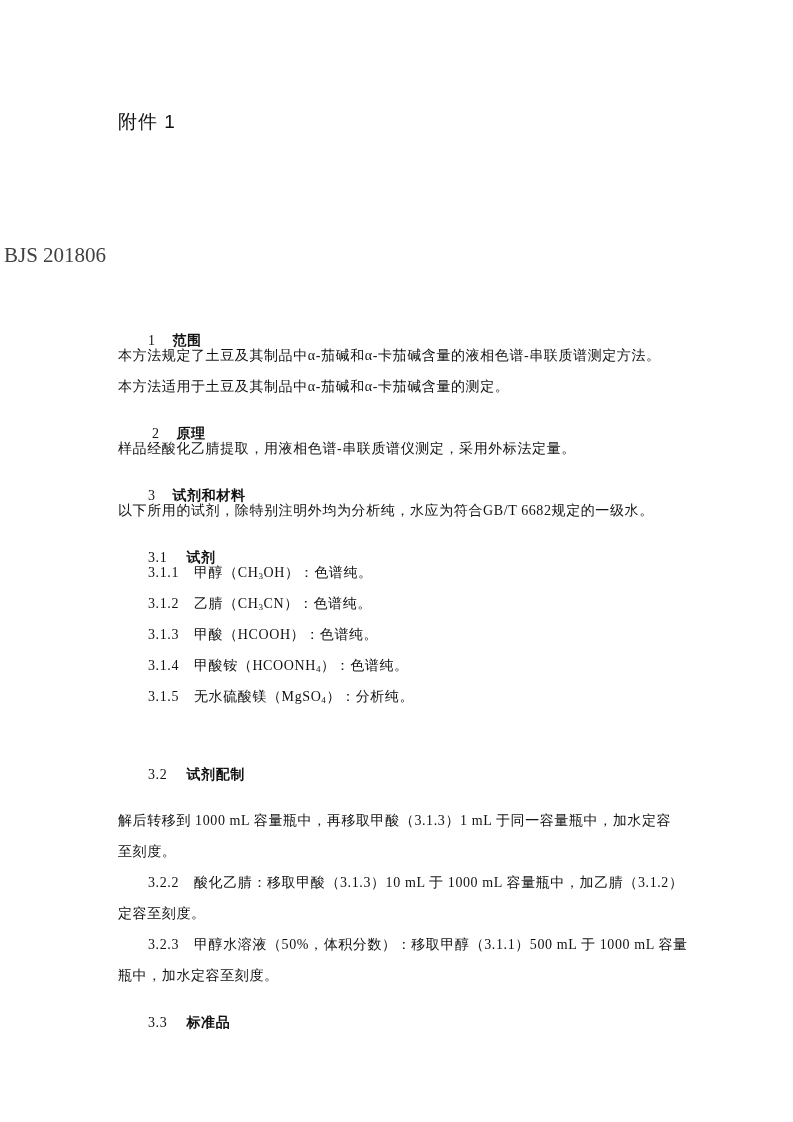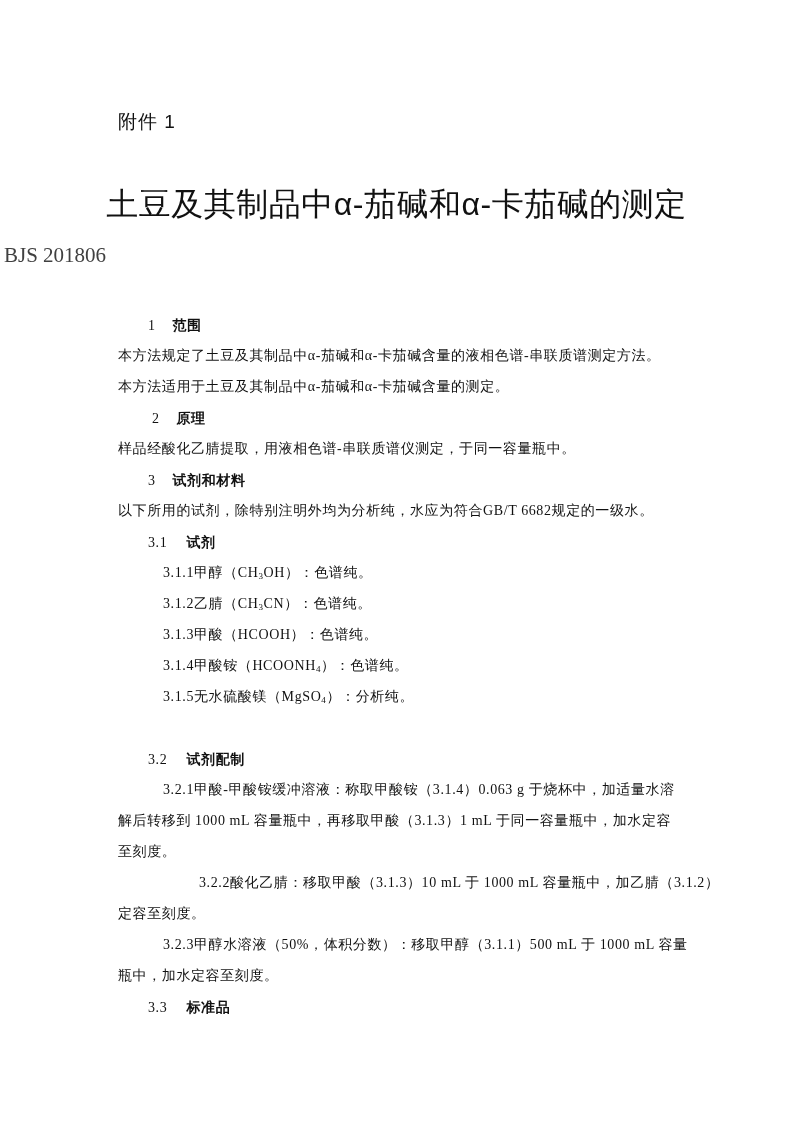--- a/index.html
+++ b/index.html
@@ -57,63 +57,63 @@
       position: absolute;
       font-size: 14px;
       line-height: 20px;
       white-space: nowrap;
       color: #111;
       letter-spacing: 0.6px;
     }
     .heading {
       font-family: "Liberation Sans", "DejaVu Sans", sans-serif;
       font-weight: bold;
+      margin-top: 15px;
     }
     .heading .num {
       font-family: "Liberation Serif", "DejaVu Serif", serif;
       font-weight: normal;
       display: inline-block;
     }
     .num { display: inline-block; }
     .n1 { width: 20px; }
     .n2 { width: 34px; }
-    .n3 { width: 46px; text-align: right; }
+    .n3 { width: 46px; }
     .heading .lbl {
       font-weight: bold;
       font-family: "Liberation Sans", "DejaVu Sans", sans-serif;
     }
     sub {
       font-size: 9px;
       vertical-align: -2px;
       line-height: 0;
     }
   </style>
 </head>
 <body>
 
 <div class="page">
 
   <div class="attachment">附件 1</div>
 
-  <div class="title">土豆及其制品中α-茄碱和α-卡茄碱的测定</div>
 
   <div class="code">BJS 201806</div>
 
   <div class="line heading" style="left:148px; top:315px;">
     <span class="num n1">1</span>
     <span class="lbl">范围</span>
   </div>
   <div class="line" style="left:118px; top:346px;font-family:Liberation Serif, serif;">本方法规定了土豆及其制品中α-茄碱和α-卡茄碱含量的液相色谱-串联质谱测定方法。</div>
   <div class="line" style="left:118px; top:377px;text-align:right;">本方法适用于土豆及其制品中α-茄碱和α-卡茄碱含量的测定。</div>
 
   <div class="line heading" style="left:152px; top:408px;">
     <span class="num n1">2</span>
     <span class="lbl">原理</span>
   </div>
-  <div class="line" style="left:118px; top:439px;">样品经酸化乙腈提取，用液相色谱-串联质谱仪测定，于同一容量瓶中。</div>
+  <div class="line" style="left:118px; top:439px;">样品经酸化乙腈提取，用液相色谱-串联质谱仪测定，采用外标法定量。</div>
 
   <div class="line heading" style="left:148px; top:470px;">
     <span class="num n1">3</span>
     <span class="lbl">试剂和材料</span>
   </div>
   <div class="line" style="left:118px; top:501px;">以下所用的试剂，除特别注明外均为分析纯，水应为符合GB/T 6682规定的一级水。</div>
 
   <div class="line heading" style="left:148px; top:532px;">
     <span class="num n2">3.1</span>
     <span class="lbl">试剂</span>
@@ -138,27 +138,24 @@
   <div class="line" style="left:148px; top:687px;">
     <span class="num n3">3.1.5</span><span>无水硫酸镁（</span><span>MgSO</span><sub>4</sub><span>）：分析纯。</span>
   </div>
 
 
   <div class="line heading" style="left:148px; top:749px;">
     <span class="num n2">3.2</span>
     <span class="lbl">试剂配制</span>
   </div>
 
-  <div class="line" style="left:148px; top:780px; width:526px;">
-    <span class="num n3">3.2.1</span><span>甲酸-甲酸铵缓冲溶液：称取甲酸铵（3.1.4）0.063 g 于烧杯中，加适量水溶</span>
-  </div>
   <div class="line" style="left:118px; top:811px;">解后转移到 1000 mL 容量瓶中，再移取甲酸（3.1.3）1 mL 于同一容量瓶中，加水定容</div>
   <div class="line" style="left:118px; top:842px;">至刻度。</div>
 
-  <div class="line" style="left:148px; top:873px;margin-left:36px;">
+  <div class="line" style="left:148px; top:873px;">
     <span class="num n3">3.2.2</span><span>酸化乙腈：移取甲酸（3.1.3）10 mL 于 1000 mL 容量瓶中，加乙腈（3.1.2）</span>
   </div>
   <div class="line" style="left:118px; top:904px;">定容至刻度。</div>
 
   <div class="line" style="left:148px; top:935px;">
     <span class="num n3">3.2.3</span><span>甲醇水溶液（50%，体积分数）：移取甲醇（3.1.1）500 mL 于 1000 mL 容量</span>
   </div>
   <div class="line" style="left:118px; top:966px;">瓶中，加水定容至刻度。</div>
 
   <div class="line heading" style="left:148px; top:997px;">

